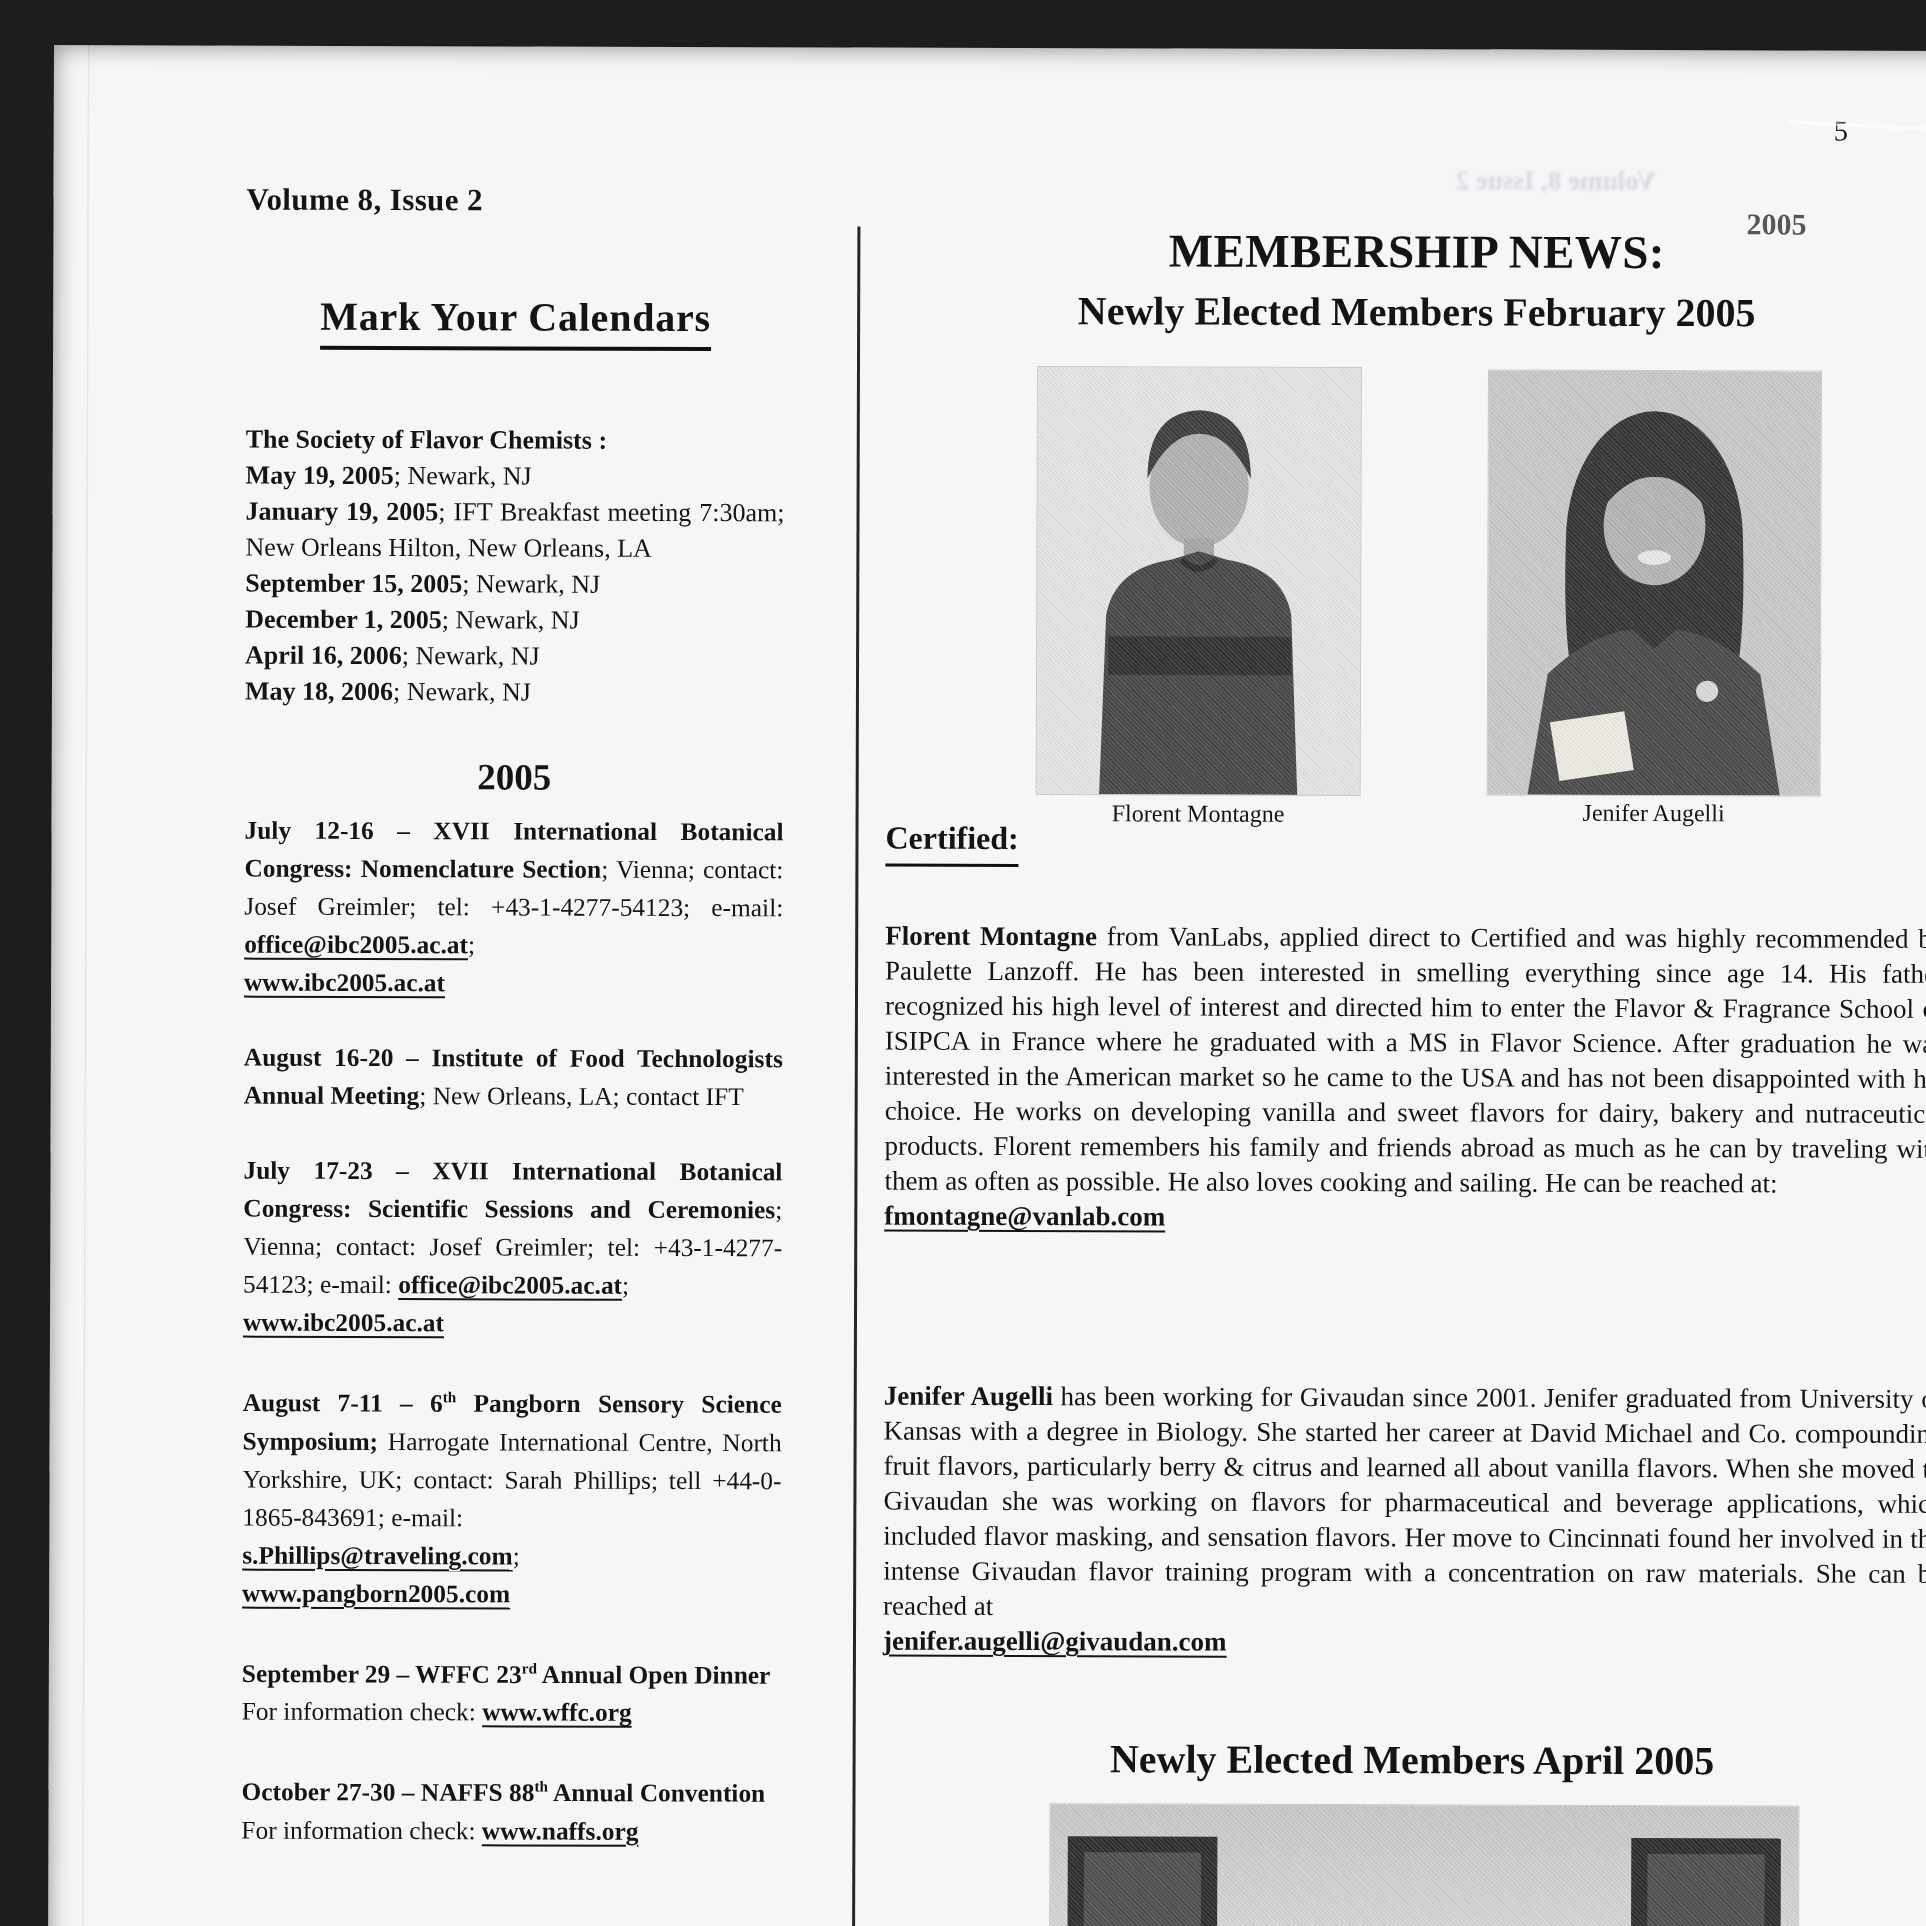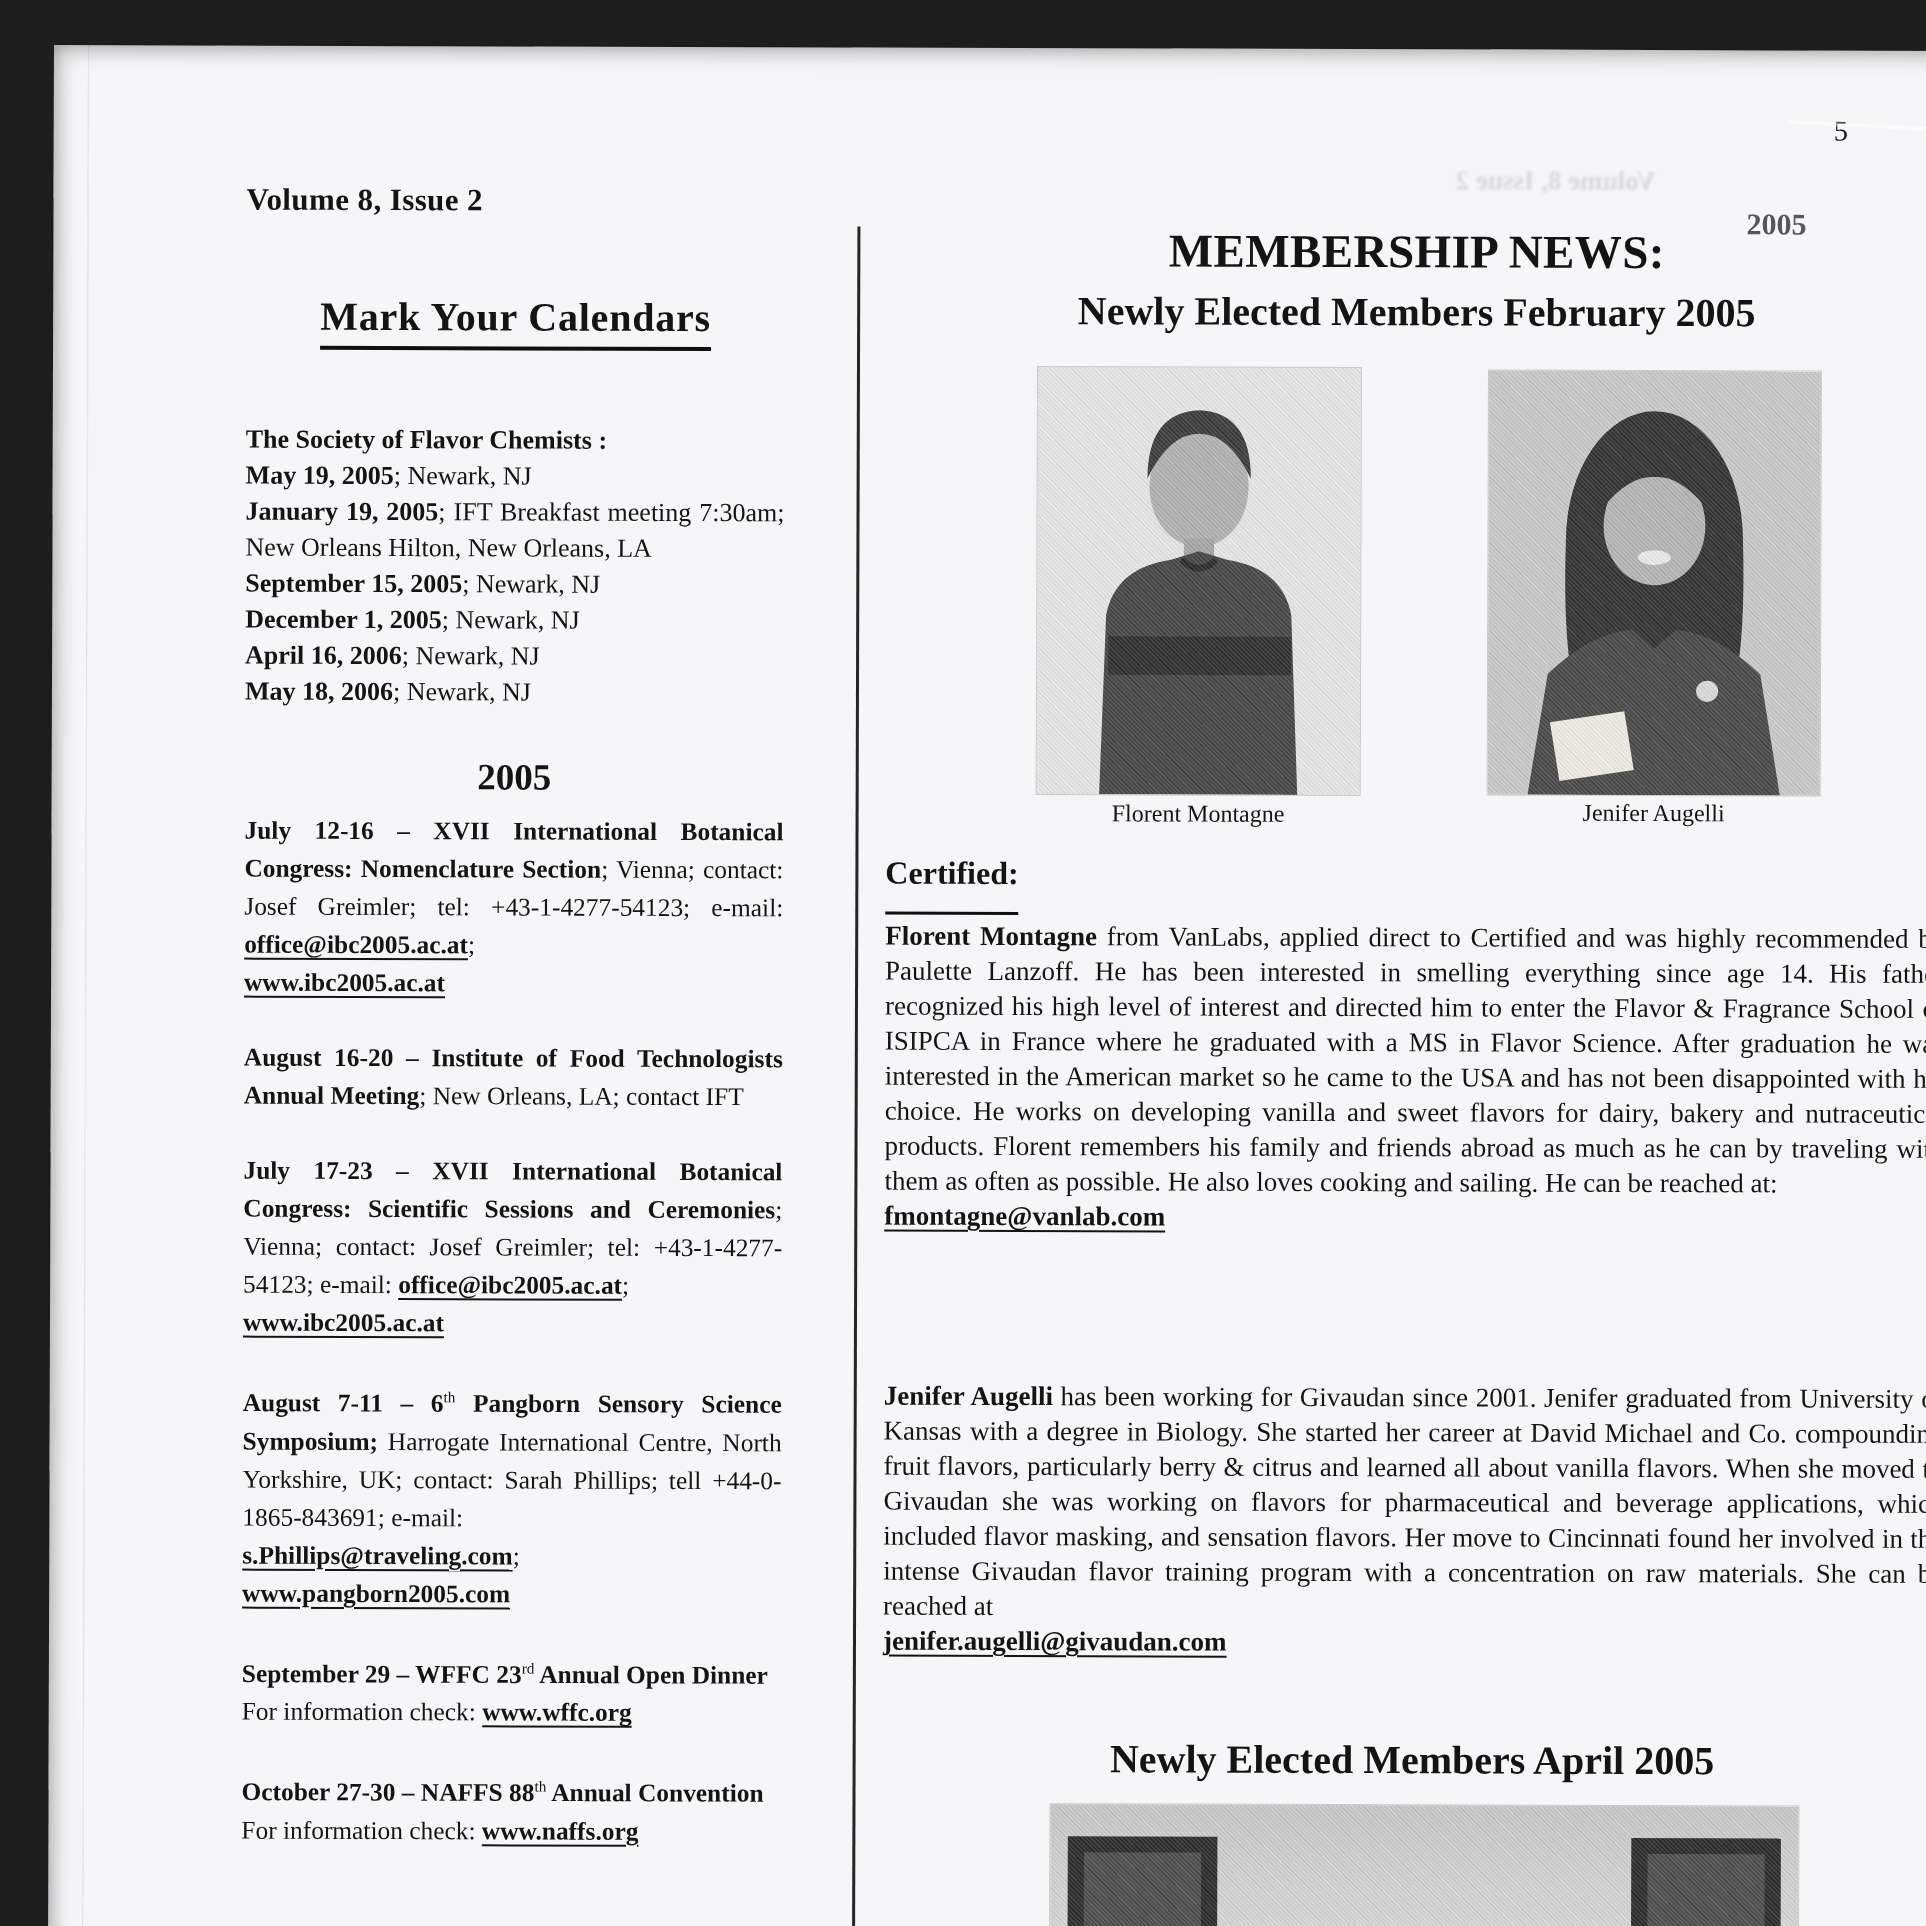--- a/index.html
+++ b/index.html
@@ -40,36 +40,36 @@
   .cal-title-wrap{text-align:center;}
   #cal-title{
     display:inline-block;font-size:40px;font-weight:bold;letter-spacing:0.8px;
     border-bottom:4.6px solid #101010;padding-bottom:6.2px;
   }
   .society{margin:72px 0 0 0;font-size:26px;line-height:36px;text-align:justify;}
   .year-head{margin-top:45px;text-align:center;font-size:37px;font-weight:bold;}
   .event{margin:37px 0 0 0;font-size:25.4px;line-height:38px;text-align:justify;}
   .event.first{margin-top:13px;}
   .link{font-weight:bold;text-decoration:underline;text-decoration-thickness:2.3px;text-underline-offset:4.6px;}
-  sup{font-size:.6em;font-weight:normal;}
+  sup{font-size:.6em;font-weight:bold;}
   
   #mem-head{position:absolute;left:834px;top:175px;width:1059px;text-align:center;}
   #mem-title{font-size:47px;font-weight:bold;letter-spacing:0.4px;}
   #mem-sub{font-size:40px;font-weight:bold;margin-top:10px;}
   .photo{position:absolute;outline:0.4px solid rgba(0,0,0,.18);}
   .photo svg{width:100%;height:100%;display:block;}
   .photo::after{content:"";position:absolute;inset:0;
     background:repeating-linear-gradient(45deg,rgba(255,255,255,.10) 0 1.5px,rgba(0,0,0,.045) 1.5px 3.1px);}
   #photo-florent{left:985px;top:319px;width:323px;height:427px;}
   #photo-jenifer{left:1436px;top:321px;width:332px;height:424px;}
   .photo-cap{position:absolute;font-size:24px;text-align:center;}
   #caption-florent{left:985px;top:752px;width:323px;}
   #caption-jenifer{left:1436px;top:750px;width:332px;}
-  #certified{position:absolute;left:834px;top:807px;font-size:32px;font-weight:bold;
-    border-bottom:3.9px solid #101010;padding-bottom:20px;}
+  #certified{position:absolute;left:834px;top:772px;font-size:32px;font-weight:bold;
+    border-bottom:3.9px solid #101010;padding-bottom:7px;}
   .para{position:absolute;left:834px;width:1060px;font-size:27px;line-height:35px;text-align:justify;}
   #florent-para{top:844px;}
   #jenifer-para{top:1304px;}
   #april-head{position:absolute;left:834px;top:1687px;width:1059px;text-align:center;
     font-size:40px;font-weight:bold;}
   #group-photo{left:1002px;top:1756px;width:748px;height:529px;}
 </style>
 </head>
 <body>
 

